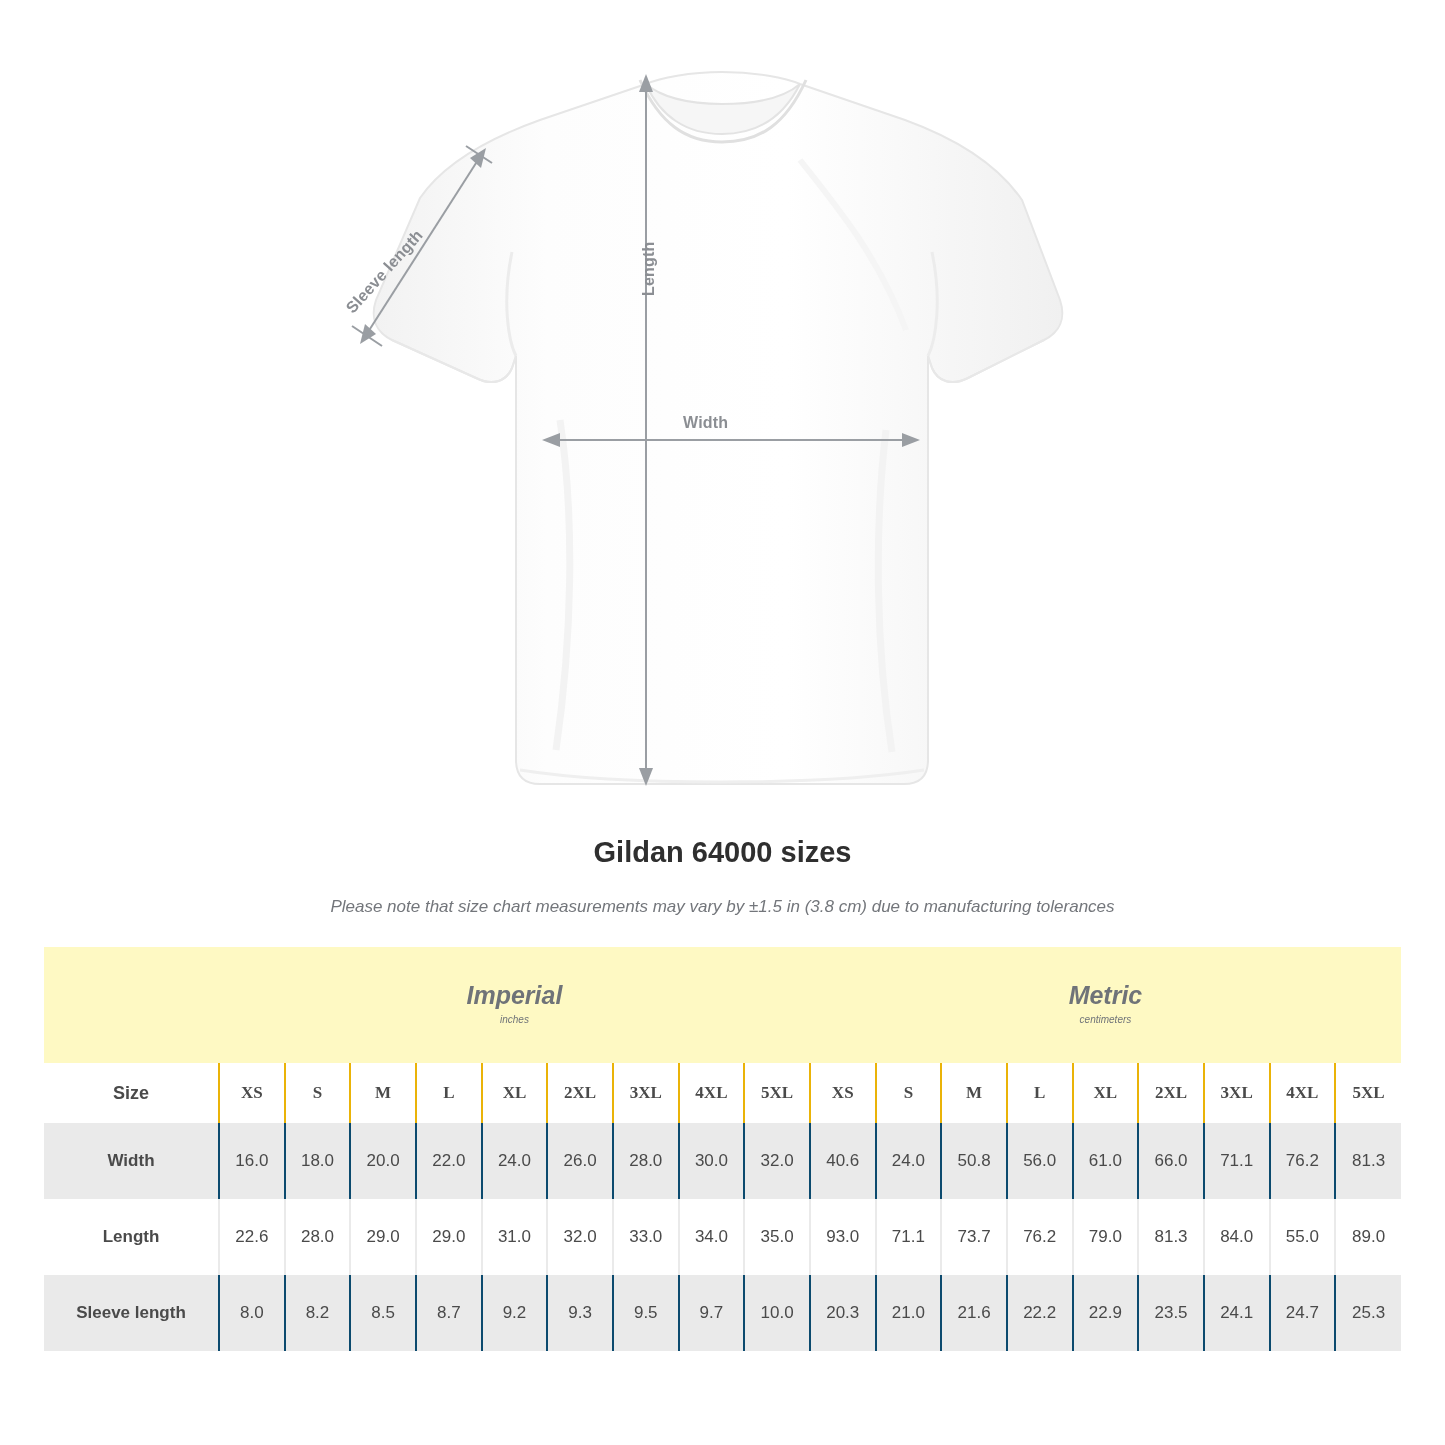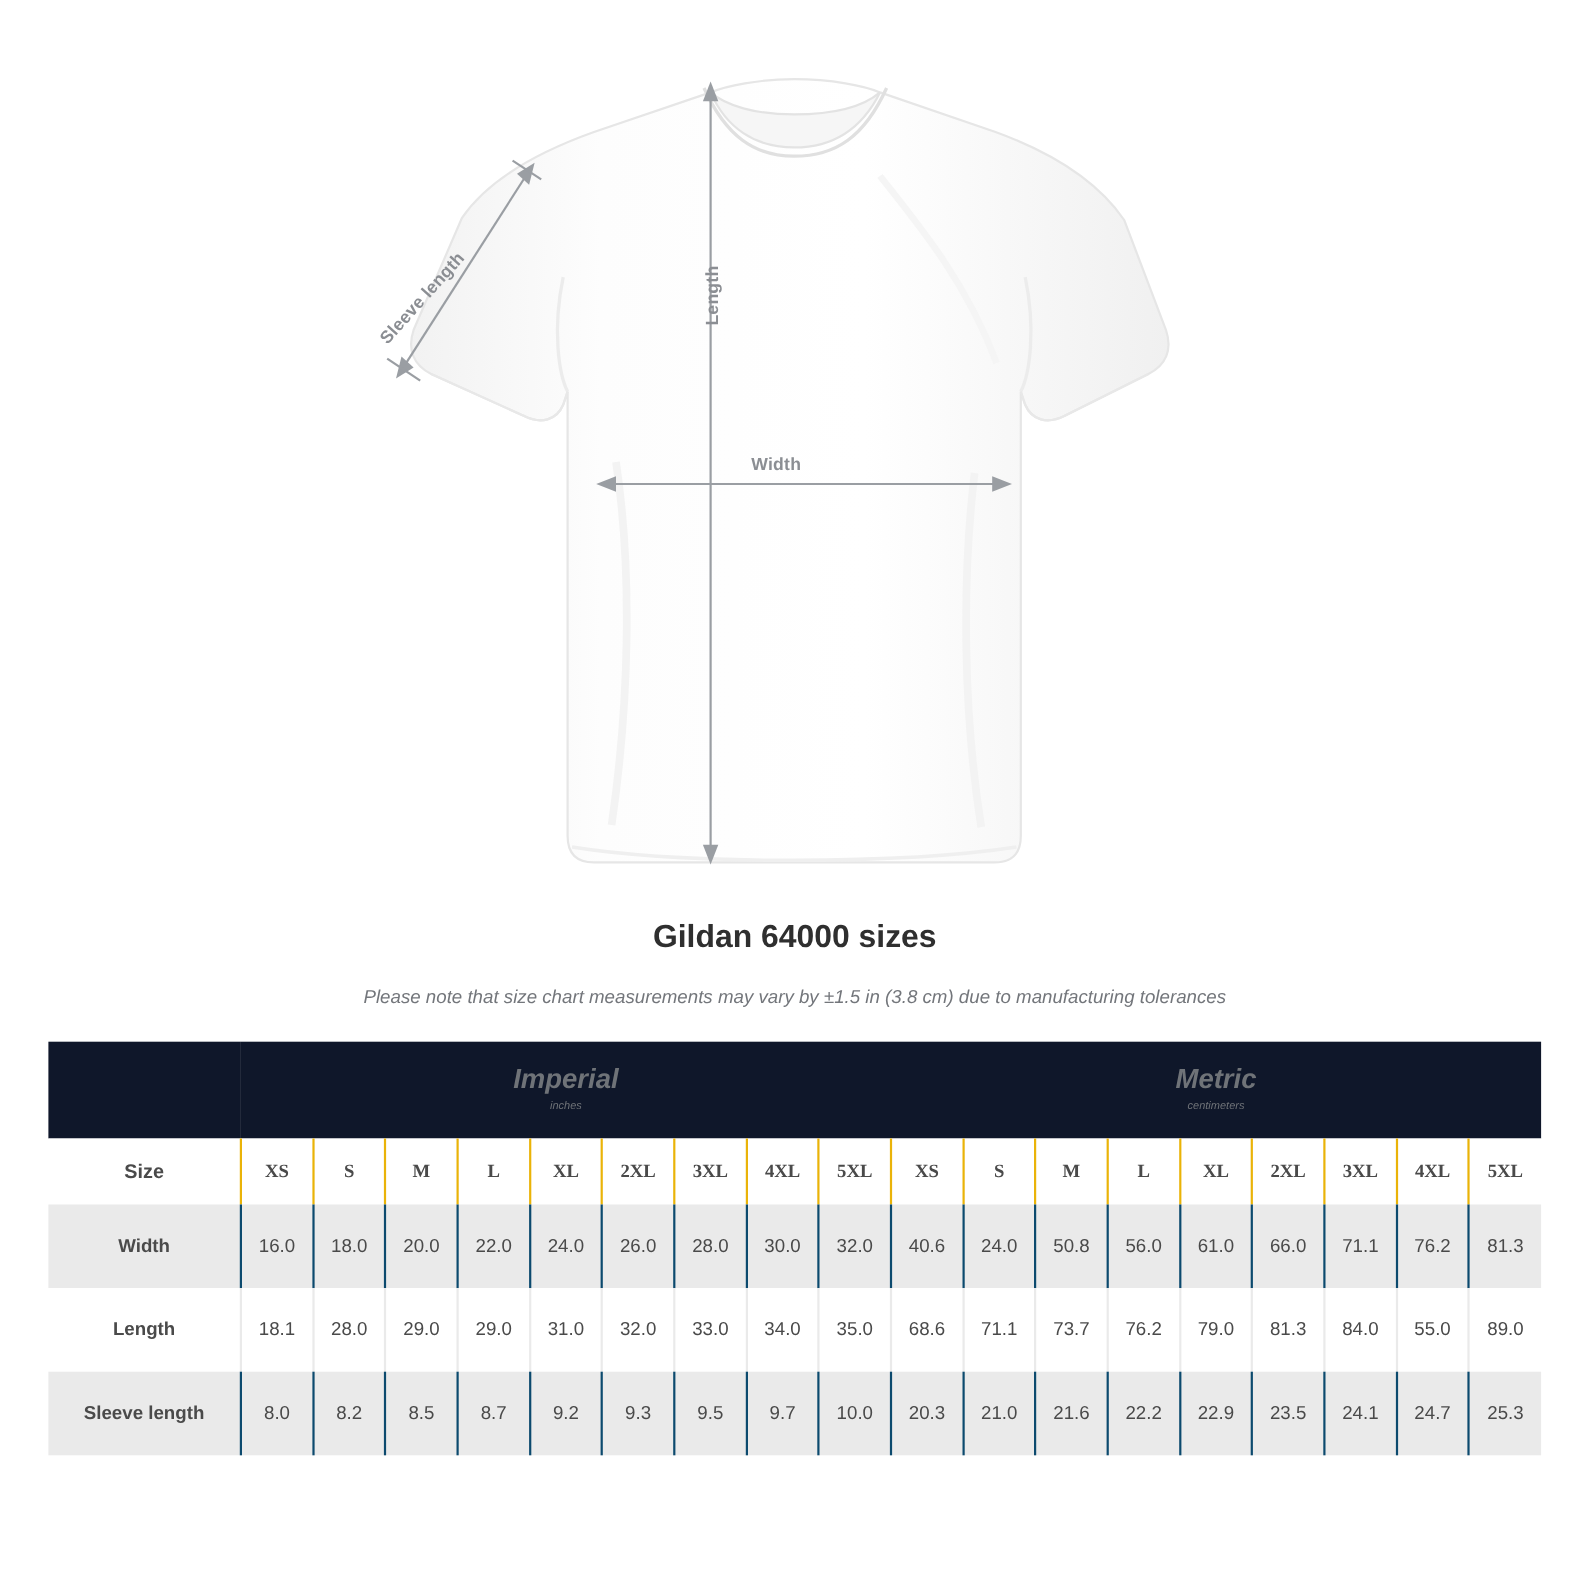--- a/index.html
+++ b/index.html
@@ -85,22 +85,22 @@
   }
   table.size-table td, table.size-table th {
     text-align: center;
     vertical-align: middle;
     font-size: 17px;
     color: #4a4a4a;
     padding: 0;
     border: none;
   }
   .unit-head-row td {
-    height: 88px;
-    background: #0f172a;
+    height: 116px;
+    background: #fef9c3;
   }
   .unit-title {
     font-size: 25px;
     font-style: italic;
     font-weight: bold;
     color: #6f7378;
     line-height: 1.15;
   }
   .unit-sub {
     font-size: 10px;
@@ -314,30 +314,30 @@
           <td class="val">50.8</td>
           <td class="val">56.0</td>
           <td class="val">61.0</td>
           <td class="val">66.0</td>
           <td class="val">71.1</td>
           <td class="val">76.2</td>
           <td class="val">81.3</td>
         </tr>
         <tr class="data-row plain">
           <td class="rowlabel">Length</td>
-          <td class="val">18.1</td>
+          <td class="val">22.6</td>
           <td class="val">28.0</td>
           <td class="val">29.0</td>
           <td class="val">29.0</td>
           <td class="val">31.0</td>
           <td class="val">32.0</td>
           <td class="val">33.0</td>
           <td class="val">34.0</td>
           <td class="val">35.0</td>
-          <td class="val">68.6</td>
+          <td class="val">93.0</td>
           <td class="val">71.1</td>
           <td class="val">73.7</td>
           <td class="val">76.2</td>
           <td class="val">79.0</td>
           <td class="val">81.3</td>
           <td class="val">84.0</td>
           <td class="val">55.0</td>
           <td class="val">89.0</td>
         </tr>
         <tr class="data-row shaded">

